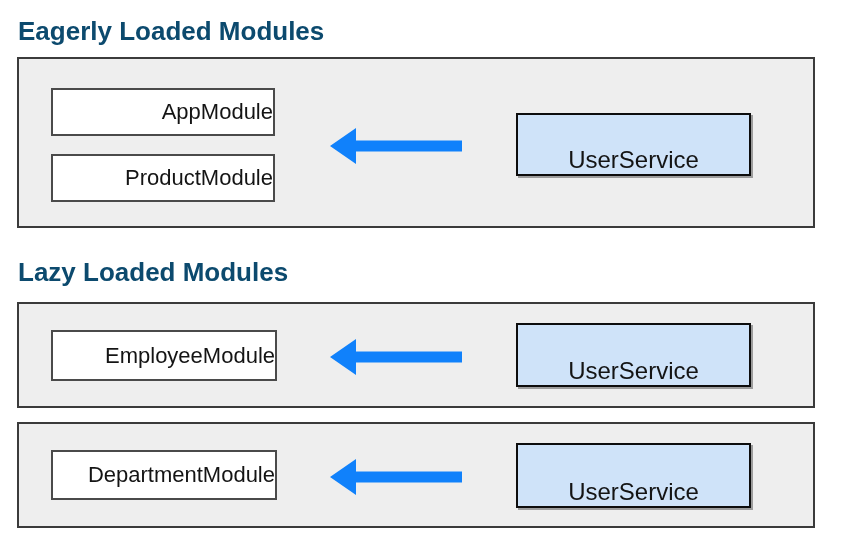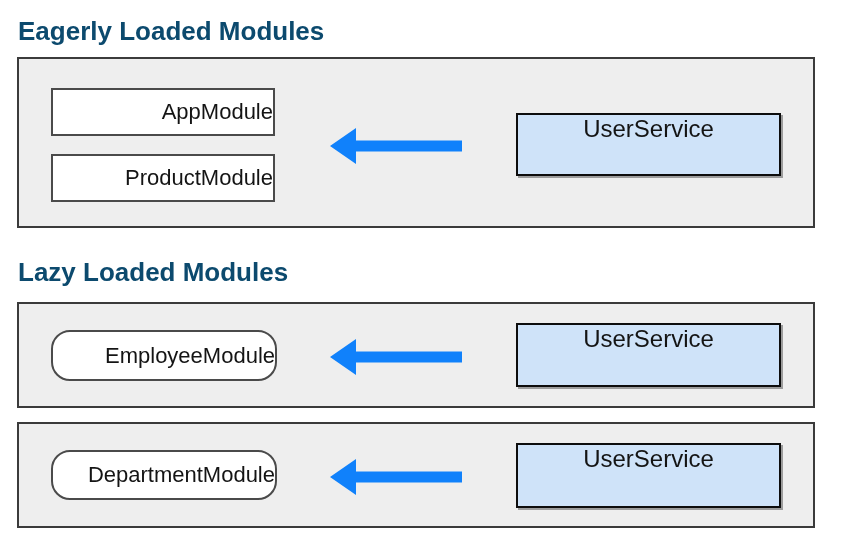--- a/index.html
+++ b/index.html
@@ -45,32 +45,32 @@
     border: 2px solid #4a4a4a;
     display: flex;
     align-items: center;
     justify-content: flex-end;
     font-size: 22px;
     color: #141414;
     white-space: nowrap;
   }
   #box-appmodule      { top: 29px; width: 224px; height: 48px; }
   #box-productmodule  { top: 95px; width: 224px; height: 48px; }
-  #box-employeemodule { top: 26px; width: 226px; height: 51px; border-radius: 19px; }
-  #box-departmentmodule { top: 26px; width: 226px; height: 50px; border-radius: 19px; }
+  #box-employeemodule { top: 26px; width: 226px; height: 51px; }
+  #box-departmentmodule { top: 26px; width: 226px; height: 50px; }
 
   .service-box {
     position: absolute;
     left: 497px;
-    width: 265px;
+    width: 235px;
     background: #cfe3f9;
     border: 2px solid #0d0d0d;
     box-shadow: 2px 2px 0 rgba(90,90,90,0.55);
     display: flex;
-    align-items: flex-start;
+    align-items: flex-end;
     justify-content: center;
     font-size: 24px;
     color: #141414;
     white-space: nowrap;
   }
   #service-eager  { top: 54px; height: 63px; }
   #service-lazy-1 { top: 19px; height: 64px; }
   #service-lazy-2 { top: 19px; height: 65px; }
 
   .arrow {

